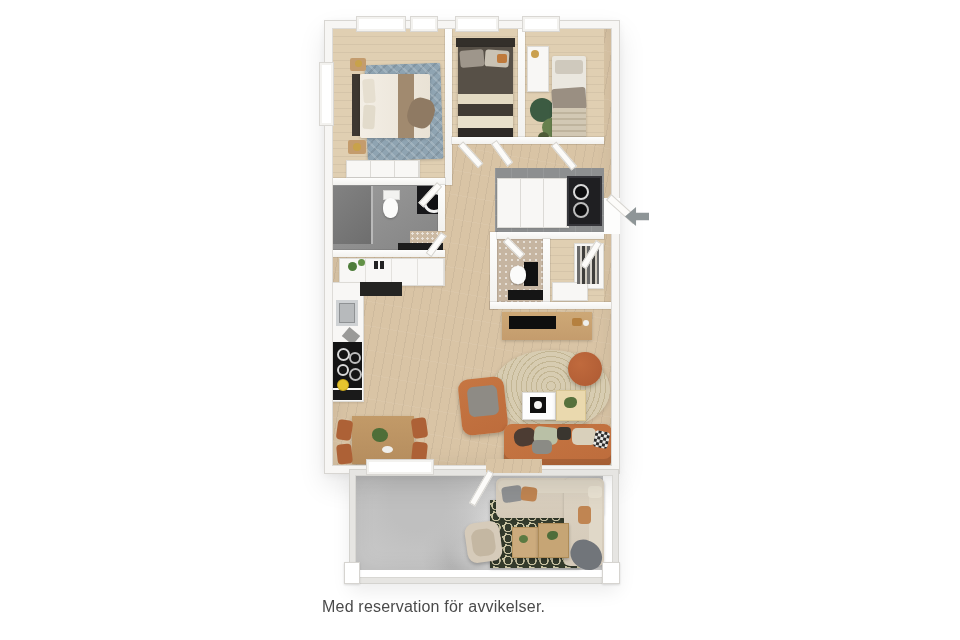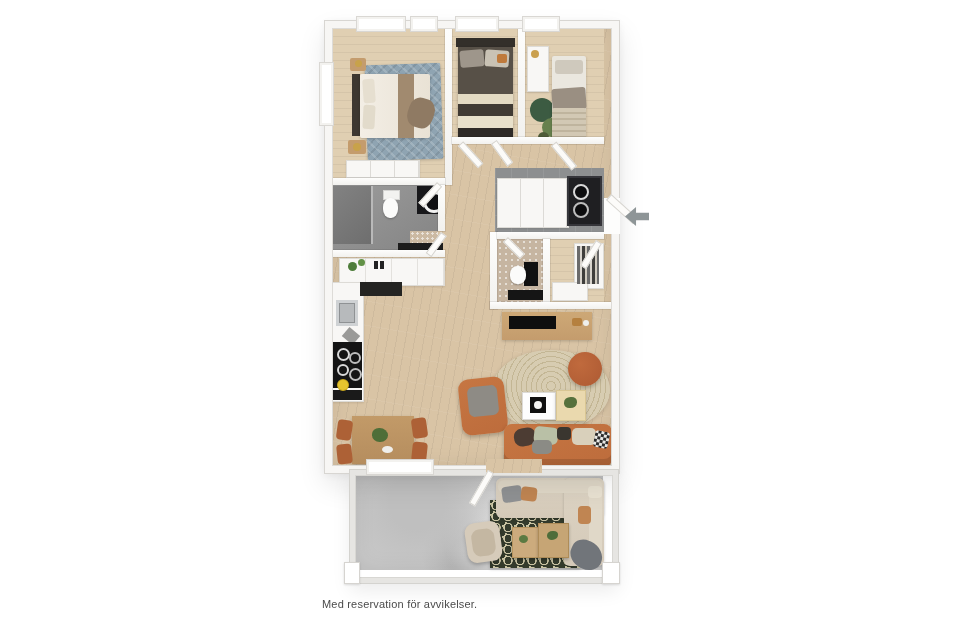--- a/index.html
+++ b/index.html
@@ -40,21 +40,21 @@
     radial-gradient(circle at 6px 5.5px, transparent 3.5px, var(--rug-balcony-dot) 3.5px 4.5px, transparent 5px) 0 0/12px 11px,
     var(--rug-balcony); box-shadow:0 1px 3px rgba(0,0,0,.25);}
   .wall{background:linear-gradient(180deg,#fdfdfc,#f2f1ee);box-shadow:0 0 0 1px rgba(0,0,0,.08);z-index:20;}
   .window{background:#fff;border:1px solid #d9d7d3;box-shadow:inset 0 0 0 2px #f3f2ef;z-index:50;}
   .door{background:#fcfbf9;border:1px solid #d6d4cf;z-index:55;}
   .white-furn{background:#f8f7f5;border:1px solid #dddbd6;box-shadow:0 1px 2px rgba(0,0,0,.10);}
   .circ{border-radius:50%;}
   .frame{border:7px solid #f7f6f4;outline:1px solid #d8d6d2;
          box-shadow:0 12px 26px rgba(0,0,0,.10), 0 2px 8px rgba(0,0,0,.06), inset 0 0 0 1px #dddbd7;z-index:40;}
   .bframe{border:5px solid #e6e5e2;outline:1px solid #d4d3cf;box-shadow:0 8px 18px rgba(0,0,0,.08), inset 0 0 0 1px #d8d7d3;z-index:40;}
-  .caption{color:var(--caption);font-size:11px;letter-spacing:.2px;z-index:90;}
+  .caption{color:var(--caption);font-size:16px;letter-spacing:.2px;z-index:90;}
   .shade{box-shadow:inset 0 0 22px rgba(0,0,0,.08);}
   .post{background:#fff;border:1px solid #d6d4d0;box-shadow:0 1px 2px rgba(0,0,0,.12);z-index:46;}
   .orange{background:linear-gradient(160deg,#c67642,var(--sofa));}
   .beige{background:linear-gradient(180deg,#ddd4c4,var(--beige-sofa));box-shadow:0 1px 3px rgba(0,0,0,.18);}
   .z5{z-index:5}.z6{z-index:6}.z8{z-index:8}.z10{z-index:10}.z12{z-index:12}.z60{z-index:60}
 </style>
 </head>
 <body style="background: rgb(255, 255, 255);">
 
 <div id="stage">

